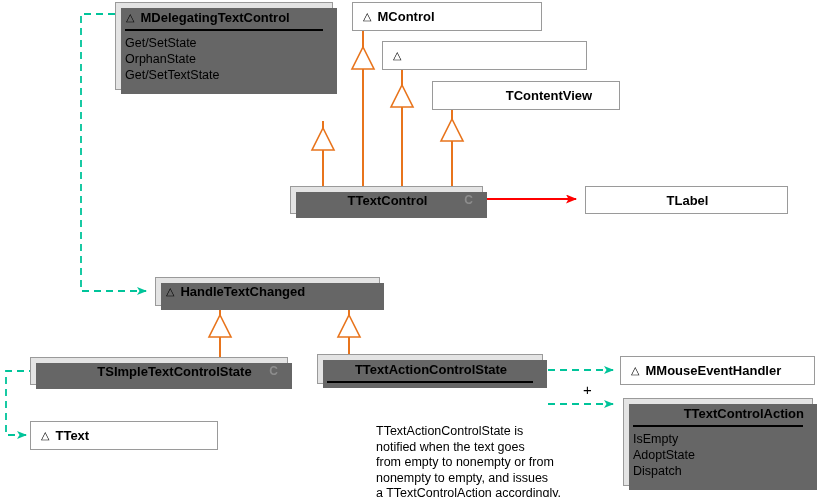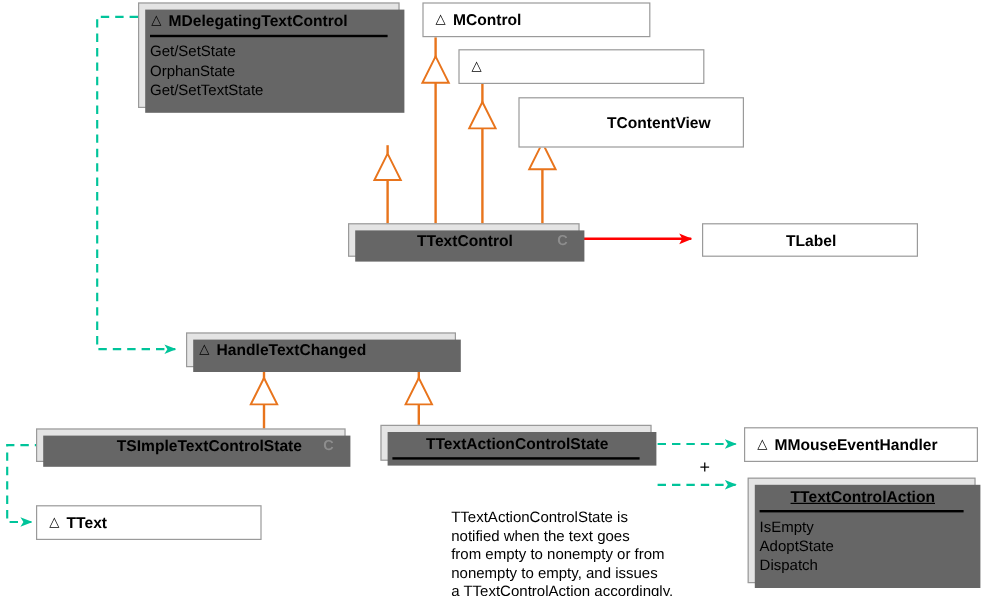--- a/index.html
+++ b/index.html
@@ -195,34 +195,34 @@
       <span>MControl</span>
     </div>
   </div>
 
   <div class="box plain" style="left:382px; top:41px; width:205px; height:29px;">
     <div class="box-title">
       <span class="abstract-mark">△</span>
     </div>
   </div>
 
-  <div class="box plain" style="left:432px; top:81px; width:188px; height:42px;padding-left:44px;">
+  <div class="box plain" style="left:432px; top:81px; width:188px; height:29px;padding-left:44px;">
     <div class="box-title" style="justify-content:center;">
       <span>TContentView</span>
     </div>
   </div>
 
   <div class="box shaded shadow" style="left:290px; top:186px; width:193px; height:28px;">
     <div class="box-title" style="justify-content:center;">
       <span>TTextControl</span>
       <span class="class-mark">C</span>
     </div>
   </div>
 
-  <div class="box plain" style="left:585px; top:186px; width:180px; height:28px;">
+  <div class="box plain" style="left:585px; top:186px; width:203px; height:28px;">
     <div class="box-title" style="justify-content:center;">
       <span>TLabel</span>
     </div>
   </div>
 
   <div class="box shaded shadow" style="left:155px; top:277px; width:225px; height:29px;">
     <div class="box-title">
       <span class="abstract-mark">△</span>
       <span>HandleTextChanged</span>
     </div>
@@ -250,21 +250,21 @@
   </div>
 
   <div class="box plain" style="left:620px; top:356px; width:195px; height:29px;">
     <div class="box-title">
       <span class="abstract-mark">△</span>
       <span>MMouseEventHandler</span>
     </div>
   </div>
 
   <div class="box shaded shadow compartmented" style="left:623px; top:398px; width:190px;">
-    <div class="box-title" style="justify-content:center;text-decoration:underline;">
+    <div class="box-title" style="justify-content:flex-end;">
       <span>TTextControlAction</span>
     </div>
     <div class="rule"></div>
     <div class="members">
       <div class="member">IsEmpty</div>
       <div class="member">AdoptState</div>
       <div class="member">Dispatch</div>
     </div>
   </div>
 

